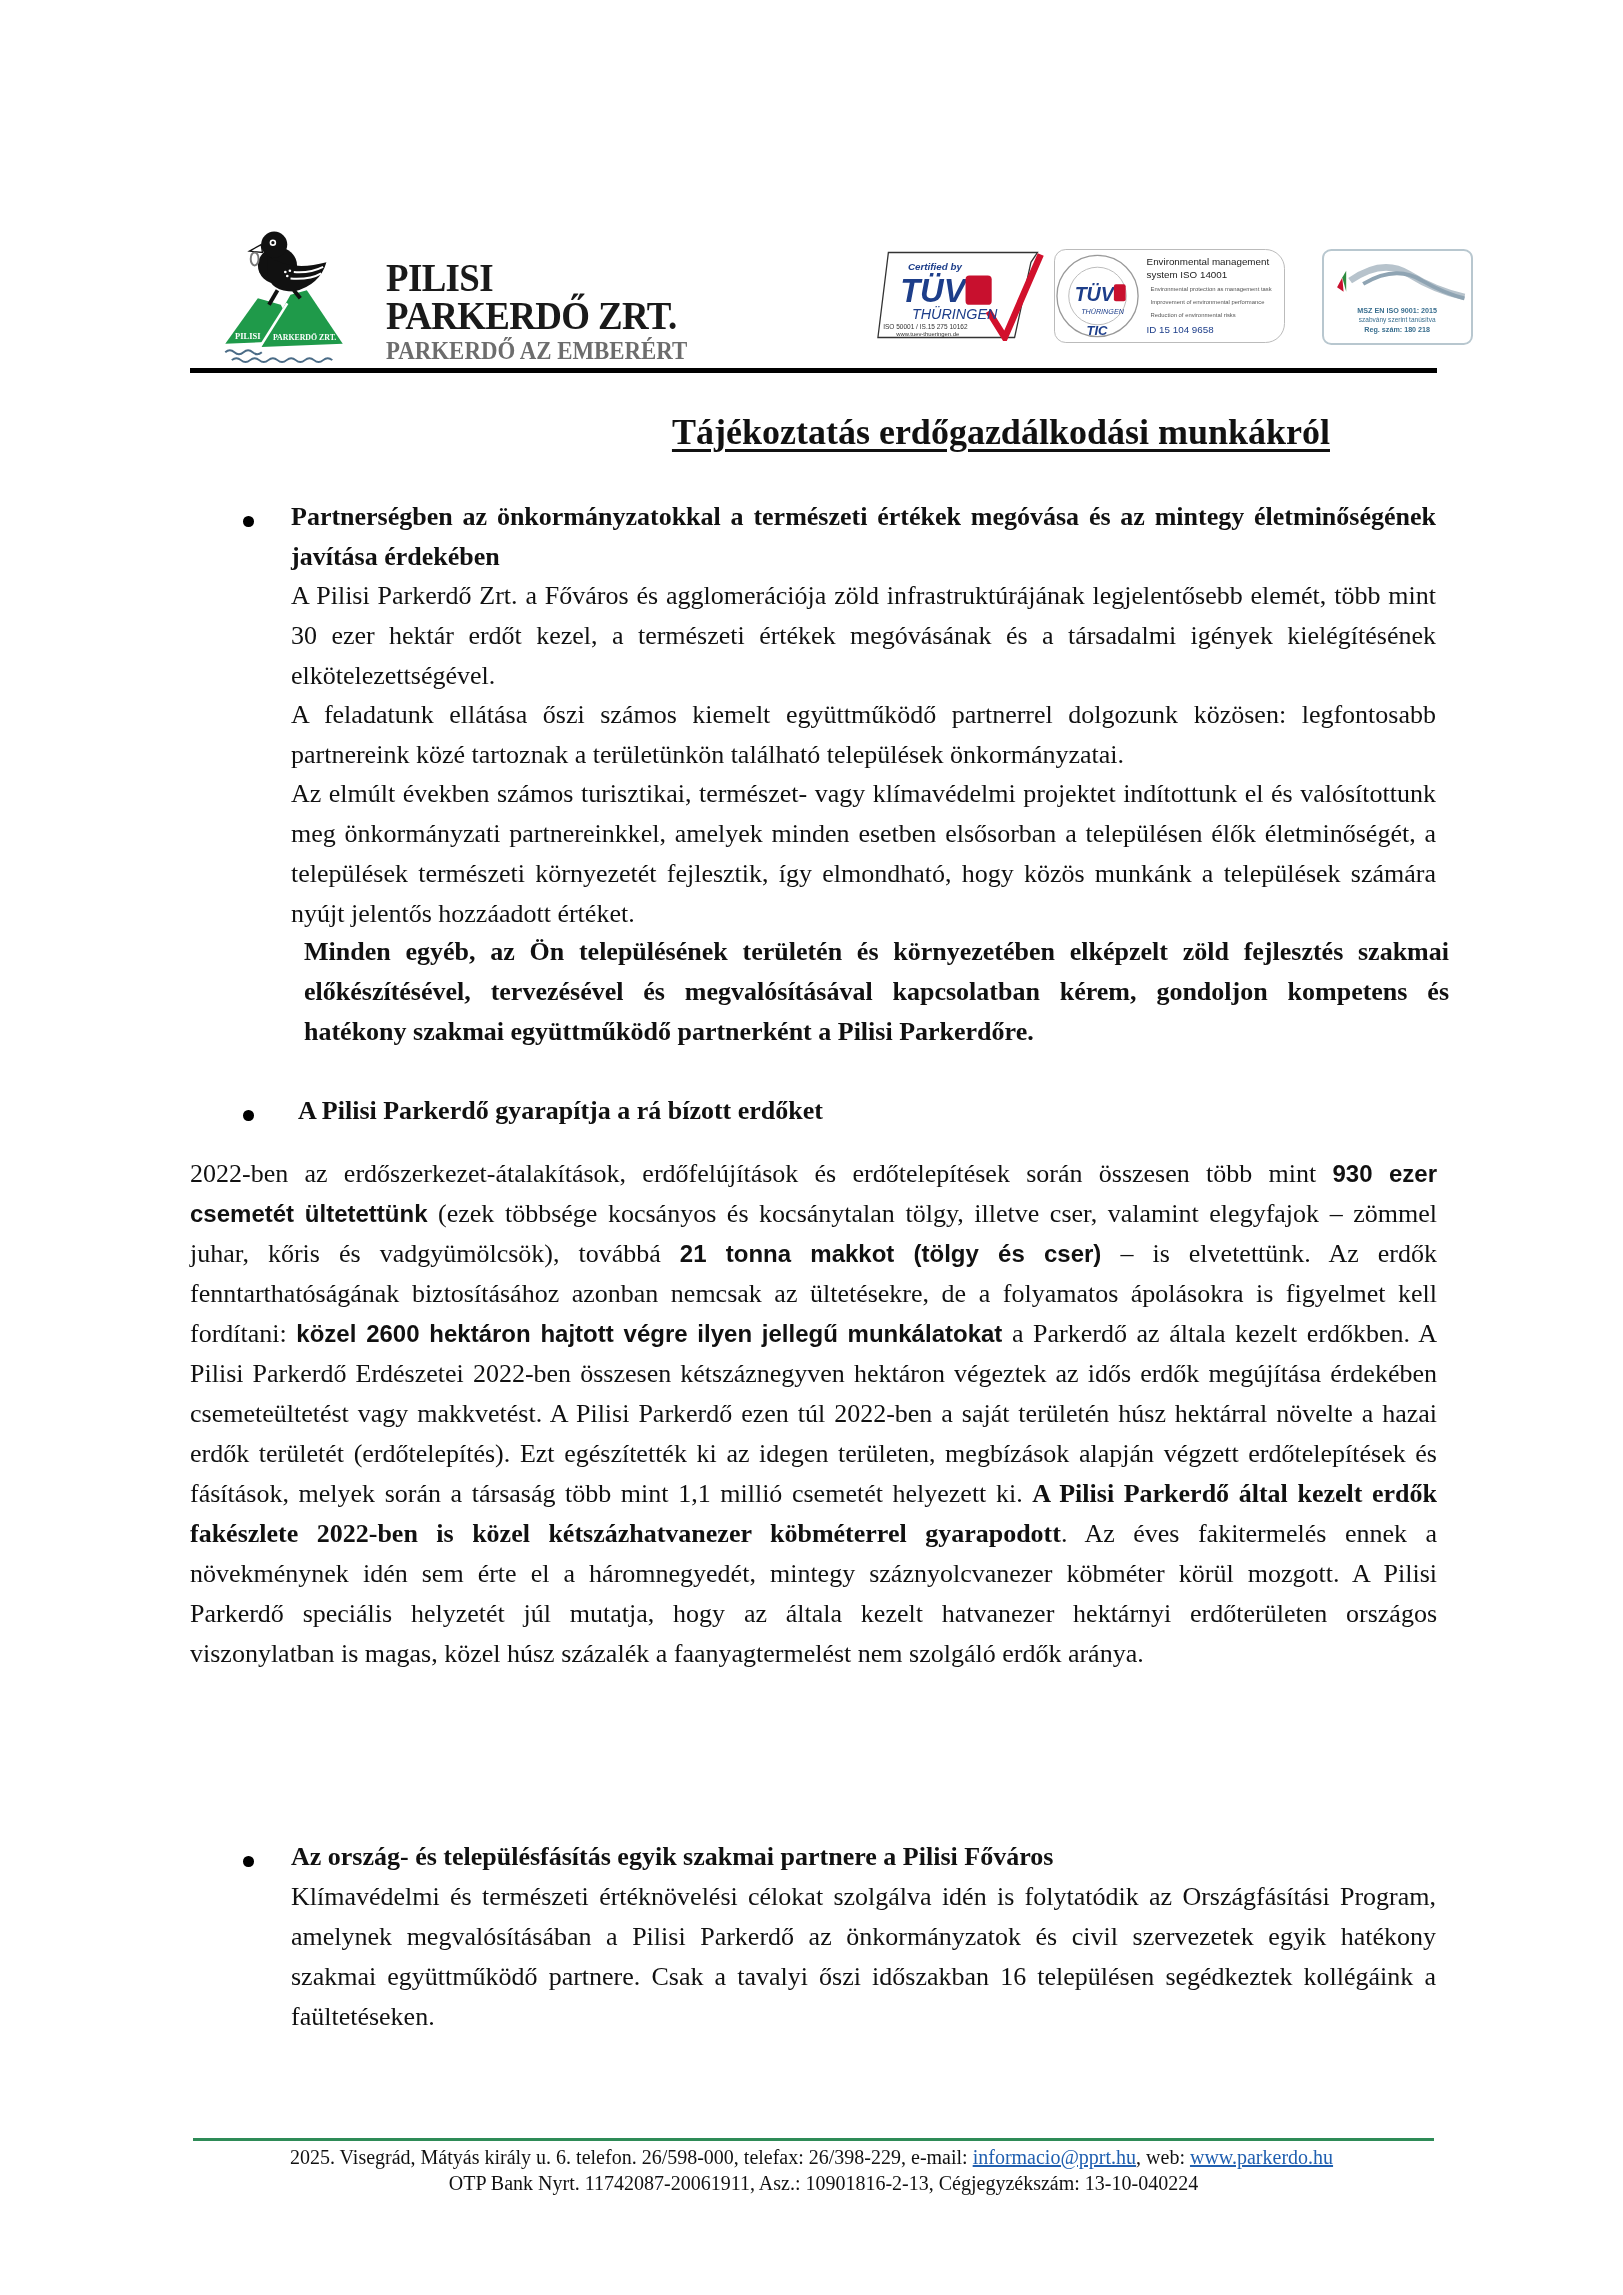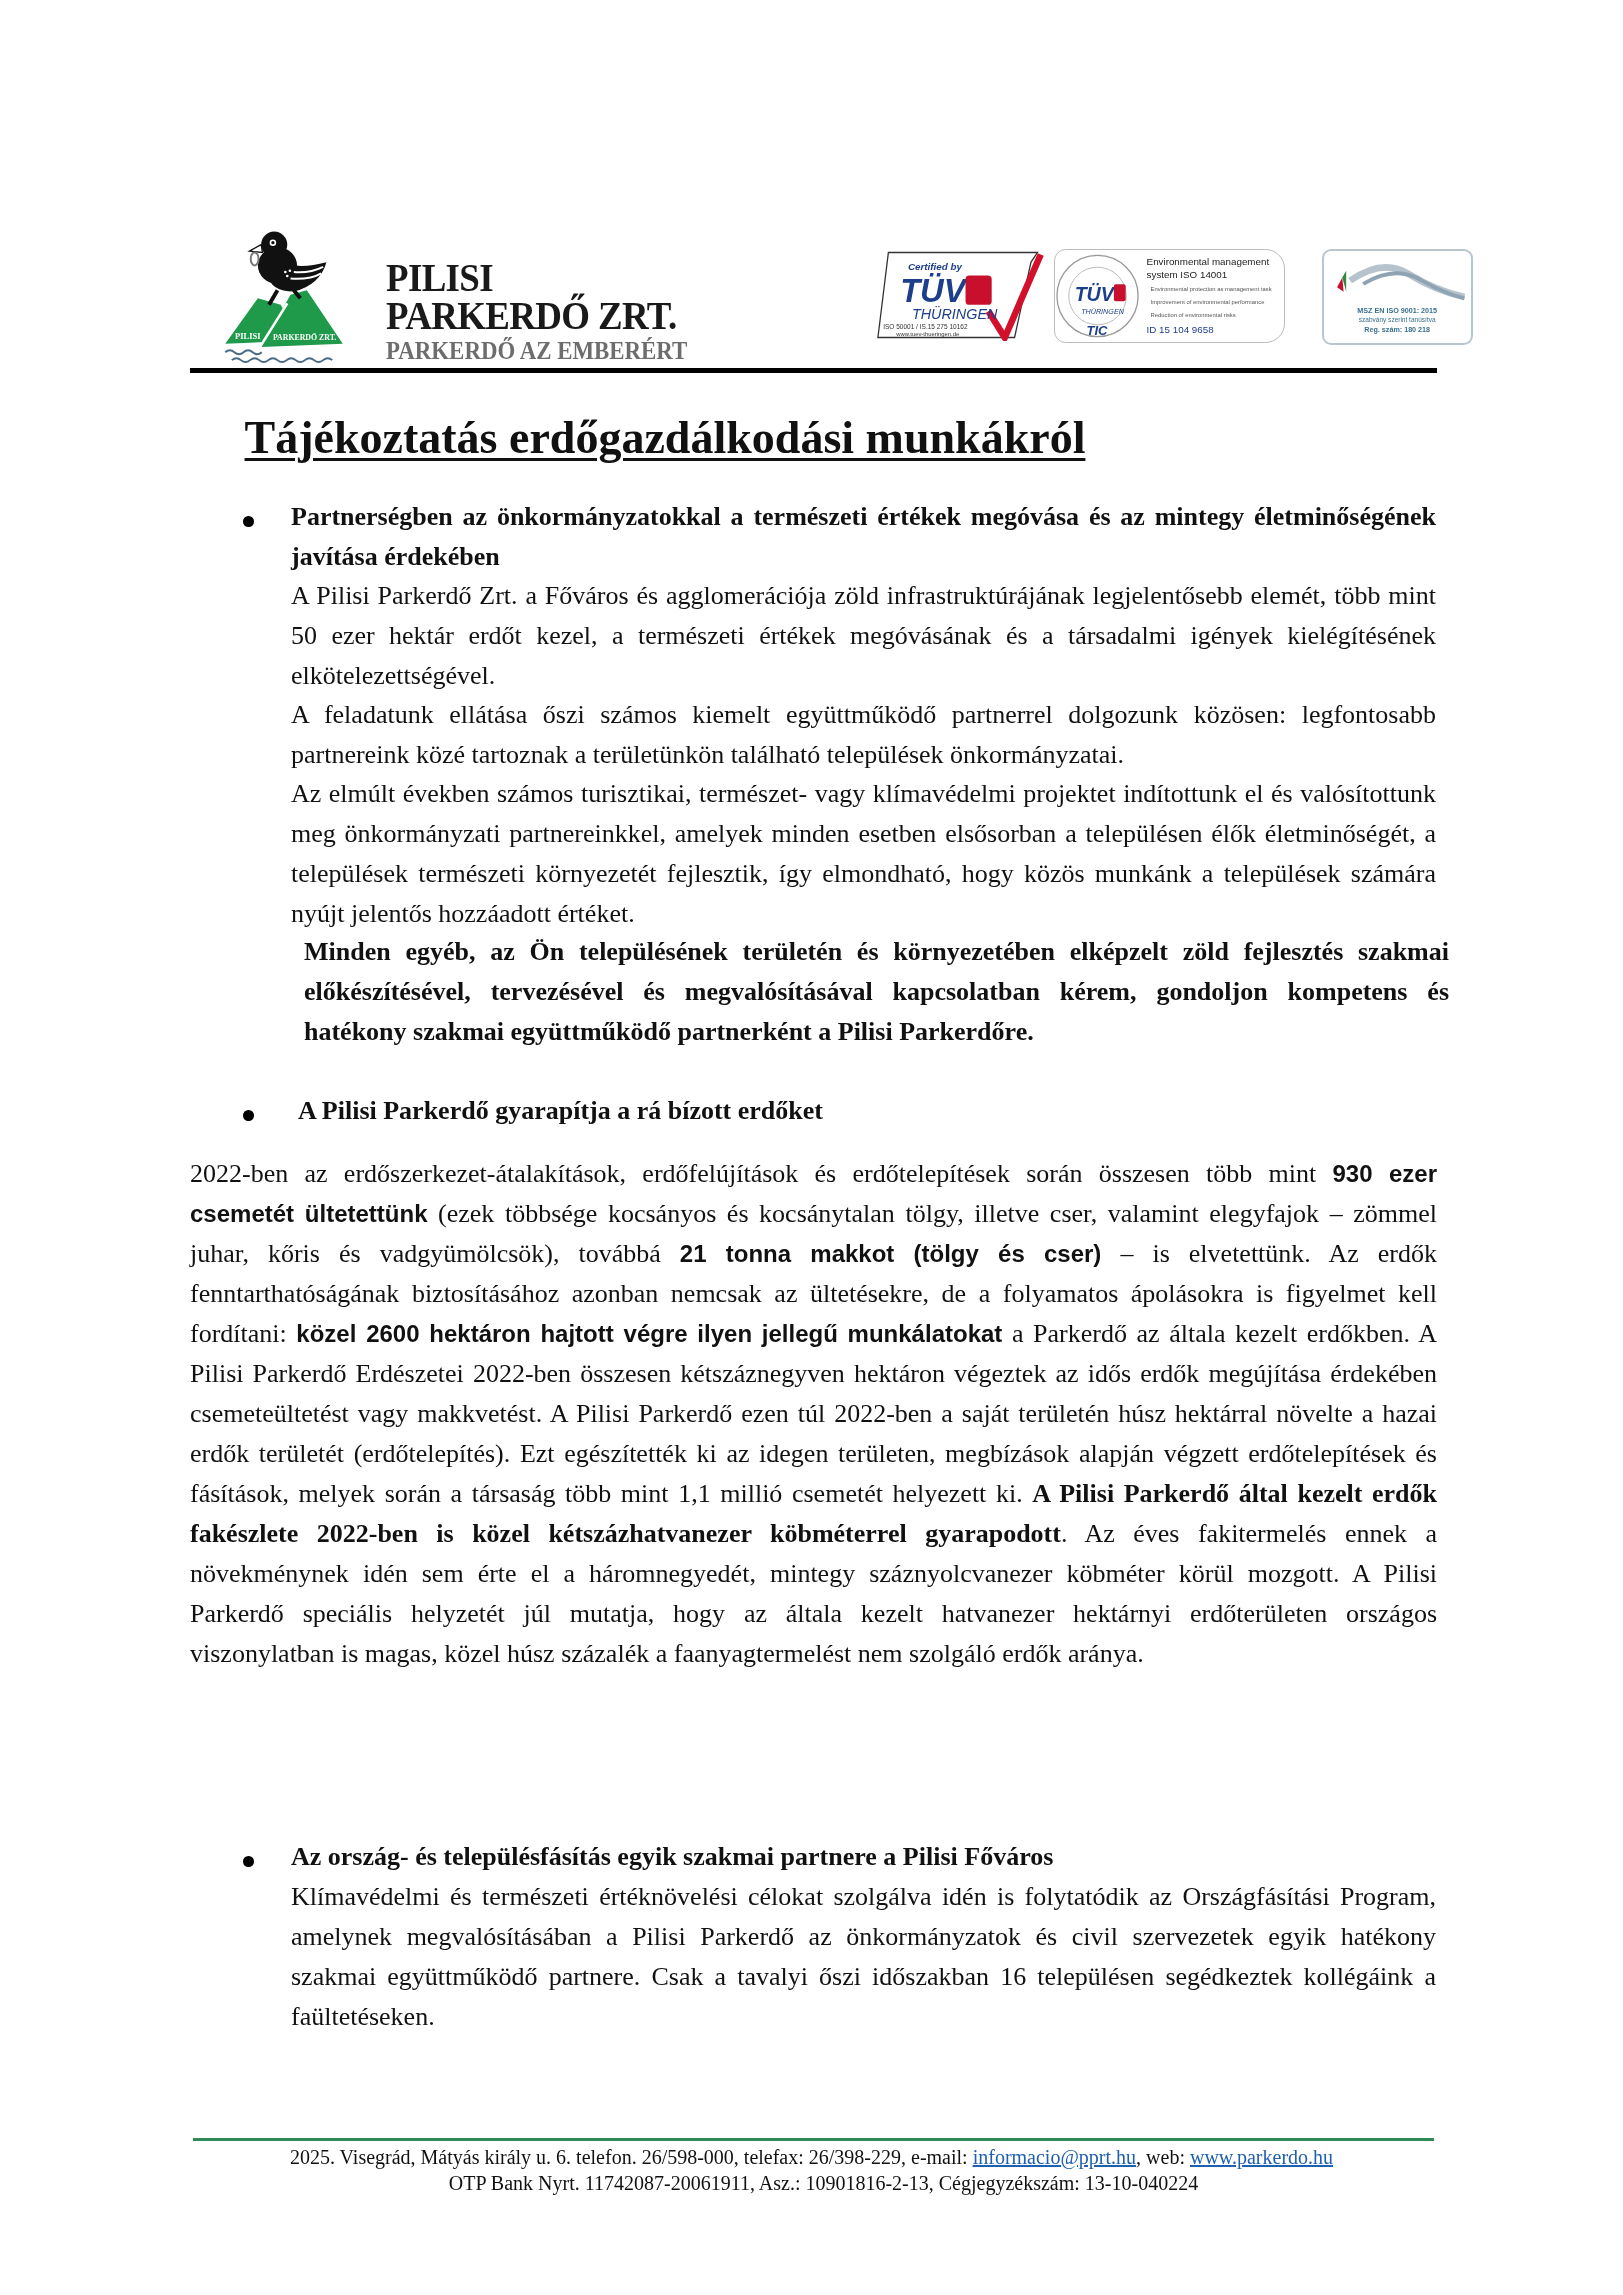--- a/index.html
+++ b/index.html
@@ -16,21 +16,21 @@
      letter-spacing:0px; transform:scaleX(0.88); transform-origin:left; white-space:nowrap; }
 
   .cert { position:absolute; top:249px; height:92px; background:#fff; }
   #cert-tuv { left:874px; width:170px; }
   #cert-iso14001 { left:1054px; width:229px; border:1.3px solid #bbb; border-radius:11.8px 19.6px 19.6px 11.8px; }
   #cert-iso9001 { left:1322px; width:147px; border:2px solid #b8c7cf; border-radius:9.2px; }
 
   #header-rule { left:190px; top:368px; width:1247px; height:5.2px; background:#000; }
 
   
-  #doc-title { left:0; width:1330px; top:411px; text-align:center; font-size:46px; font-weight:bold; }
+  #doc-title { left:0; width:1330px; top:411px; text-align:right; font-size:36px; font-weight:bold; }
   #doc-title span { text-decoration:underline; text-decoration-thickness:2.6px; text-underline-offset:5.2px; }
 
   .para { position:absolute; font-size:26px; line-height:40px; text-align:justify; }
   .bullet { position:absolute; width:10.5px; height:10.5px; background:#000; border-radius:50%; }
   .bold { font-weight:bold; }
   .sansbold { font-family:"Liberation Sans", sans-serif; font-weight:bold; font-size:24px; }
 
   
   #footer-rule { left:193px; top:2138px; width:1241px; height:2.6px; background:#2e8b57; }
   .footer-line { position:absolute; left:0; width:1623px; text-align:center; font-size:20px; line-height:25px; }
@@ -119,21 +119,21 @@
 </div>
 
 <div class="abs" id="header-rule"></div>
 
 <div class="abs" id="doc-title">
   <span>Tájékoztatás erdőgazdálkodási munkákról</span>
 </div>
 
 <div class="bullet" style="left:243px; top:516px;"></div>
 <div class="para bold" style="left:291px; top:497px; width:1145px;">Partnerségben az önkormányzatokkal a természeti értékek megóvása és az mintegy életminőségének javítása érdekében</div>
-<div class="para" style="left:291px; top:576px; width:1145px;">A Pilisi Parkerdő Zrt. a Főváros és agglomerációja zöld infrastruktúrájának legjelentősebb elemét, több mint 50 ezer hektár erdőt kezel, a természeti értékek megóvásának és a társadalmi igények kielégítésének elkötelezettségével.</div>
+<div class="para" style="left:291px; top:576px; width:1145px;">A Pilisi Parkerdő Zrt. a Főváros és agglomerációja zöld infrastruktúrájának legjelentősebb elemét, több mint 30 ezer hektár erdőt kezel, a természeti értékek megóvásának és a társadalmi igények kielégítésének elkötelezettségével.</div>
 <div class="para" style="left:291px; top:695px; width:1145px;">A feladatunk ellátása őszi számos kiemelt együttműködő partnerrel dolgozunk közösen: legfontosabb partnereink közé tartoznak a területünkön található települések önkormányzatai.</div>
 <div class="para" style="left:291px; top:774px; width:1145px;">Az elmúlt években számos turisztikai, természet- vagy klímavédelmi projektet indítottunk el és valósítottunk meg önkormányzati partnereinkkel, amelyek minden esetben elsősorban a településen élők életminőségét, a települések természeti környezetét fejlesztik, így elmondható, hogy közös munkánk a települések számára nyújt jelentős hozzáadott értéket.</div>
 <div class="para bold" style="left:304px; top:932px; width:1145px;">Minden egyéb, az Ön településének területén és környezetében elképzelt zöld fejlesztés szakmai előkészítésével, tervezésével és megvalósításával kapcsolatban kérem, gondoljon kompetens és hatékony szakmai együttműködő partnerként a Pilisi Parkerdőre.</div>
 
 <div class="bullet" style="left:243px; top:1110px;"></div>
 <div class="para bold" style="left:298px; top:1091px; width:1145px;">A Pilisi Parkerdő gyarapítja a rá bízott erdőket</div>
 <div class="para" id="section-2-body" style="left:190px; top:1154px; width:1247px; line-height:40px;"><span>2022-ben az erdőszerkezet-átalakítások, erdőfelújítások és erdőtelepítések során összesen több mint </span><span class="sansbold">930 ezer csemetét ültetettünk</span><span> (ezek többsége kocsányos és kocsánytalan tölgy, illetve cser, valamint elegyfajok – zömmel juhar, kőris és vadgyümölcsök), továbbá </span><span class="sansbold">21 tonna makkot (tölgy és cser)</span><span> – is elvetettünk. Az erdők fenntarthatóságának biztosításához azonban nemcsak az ültetésekre, de a folyamatos ápolásokra is figyelmet kell fordítani: </span><span class="sansbold">közel 2600 hektáron hajtott végre ilyen jellegű munkálatokat</span><span> a Parkerdő az általa kezelt erdőkben. A Pilisi Parkerdő Erdészetei 2022-ben összesen kétszáznegyven hektáron végeztek az idős erdők megújítása érdekében csemeteültetést vagy makkvetést. A Pilisi Parkerdő ezen túl 2022-ben a saját területén húsz hektárral növelte a hazai erdők területét (erdőtelepítés). Ezt egészítették ki az idegen területen, megbízások alapján végzett erdőtelepítések és fásítások, melyek során a társaság több mint 1,1 millió csemetét helyezett ki. </span><span class="bold">A Pilisi Parkerdő által kezelt erdők fakészlete 2022-ben is közel kétszázhatvanezer köbméterrel gyarapodott</span><span>. Az éves fakitermelés ennek a növekménynek idén sem érte el a háromnegyedét, mintegy száznyolcvanezer köbméter körül mozgott. A Pilisi Parkerdő speciális helyzetét júl mutatja, hogy az általa kezelt hatvanezer hektárnyi erdőterületen országos viszonylatban is magas, közel húsz százalék a faanyagtermelést nem szolgáló erdők aránya.</span></div>
 
 <div class="bullet" style="left:243px; top:1856px;"></div>
 <div class="para bold" style="left:291px; top:1837px; width:1145px;">Az ország- és településfásítás egyik szakmai partnere a Pilisi Főváros</div>

